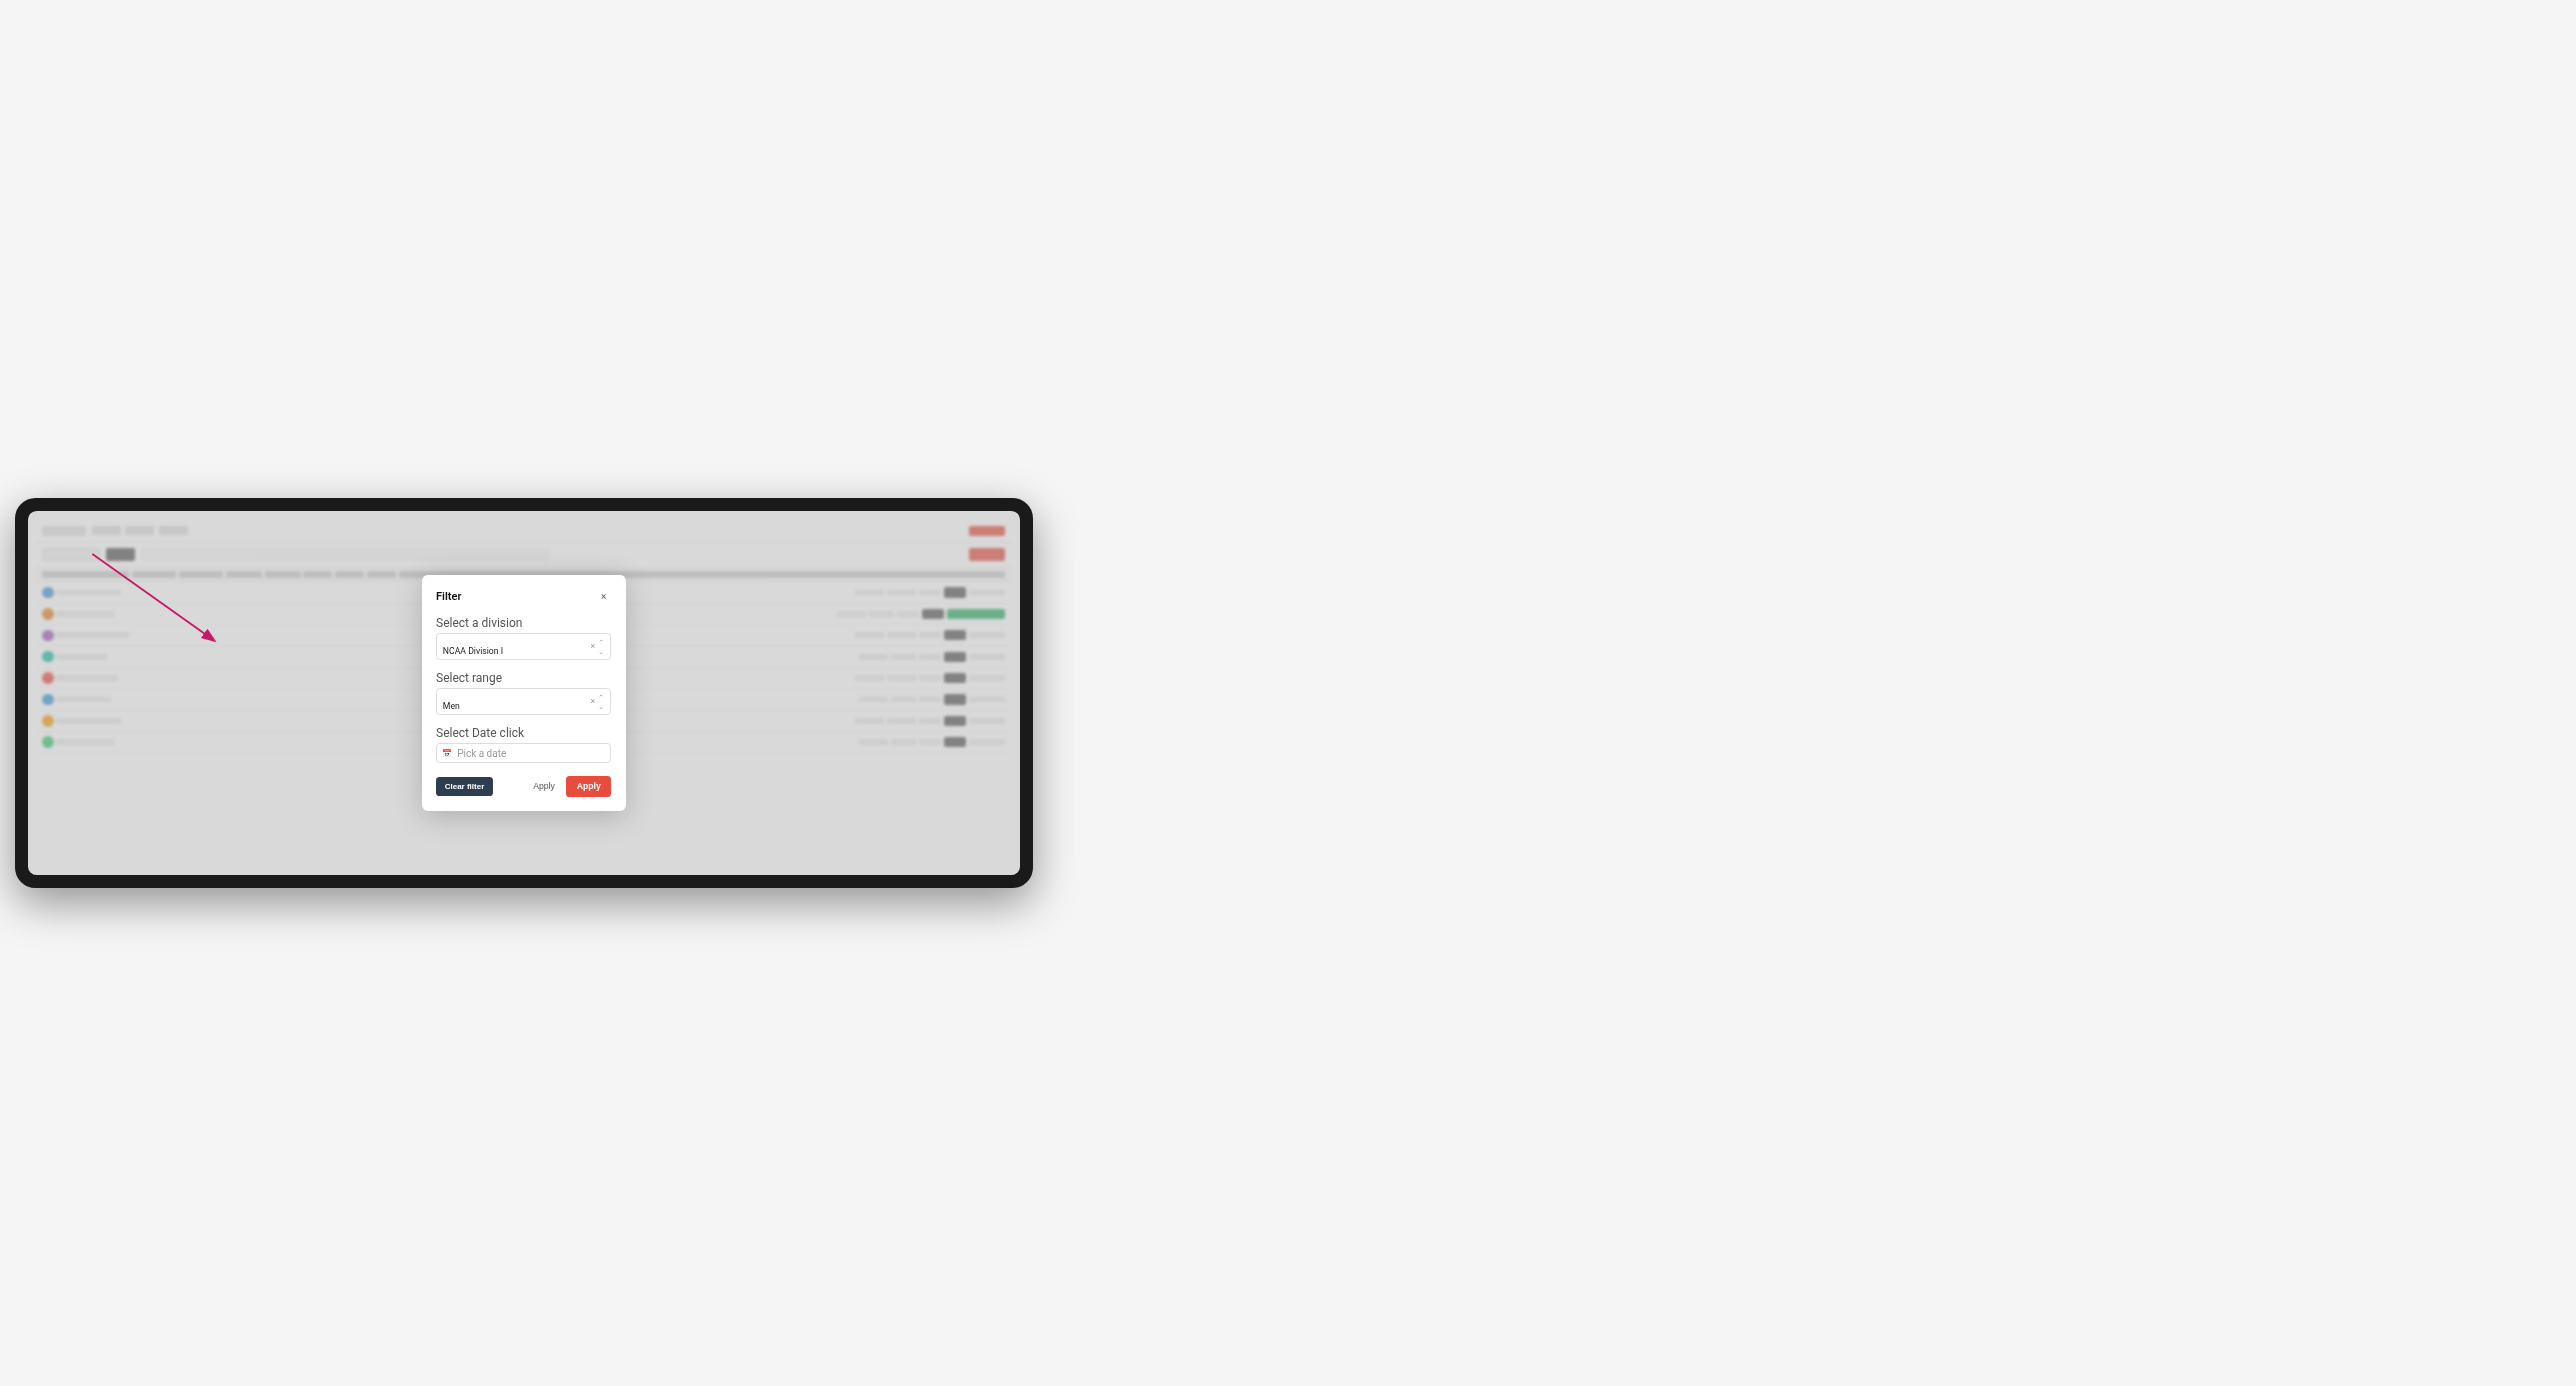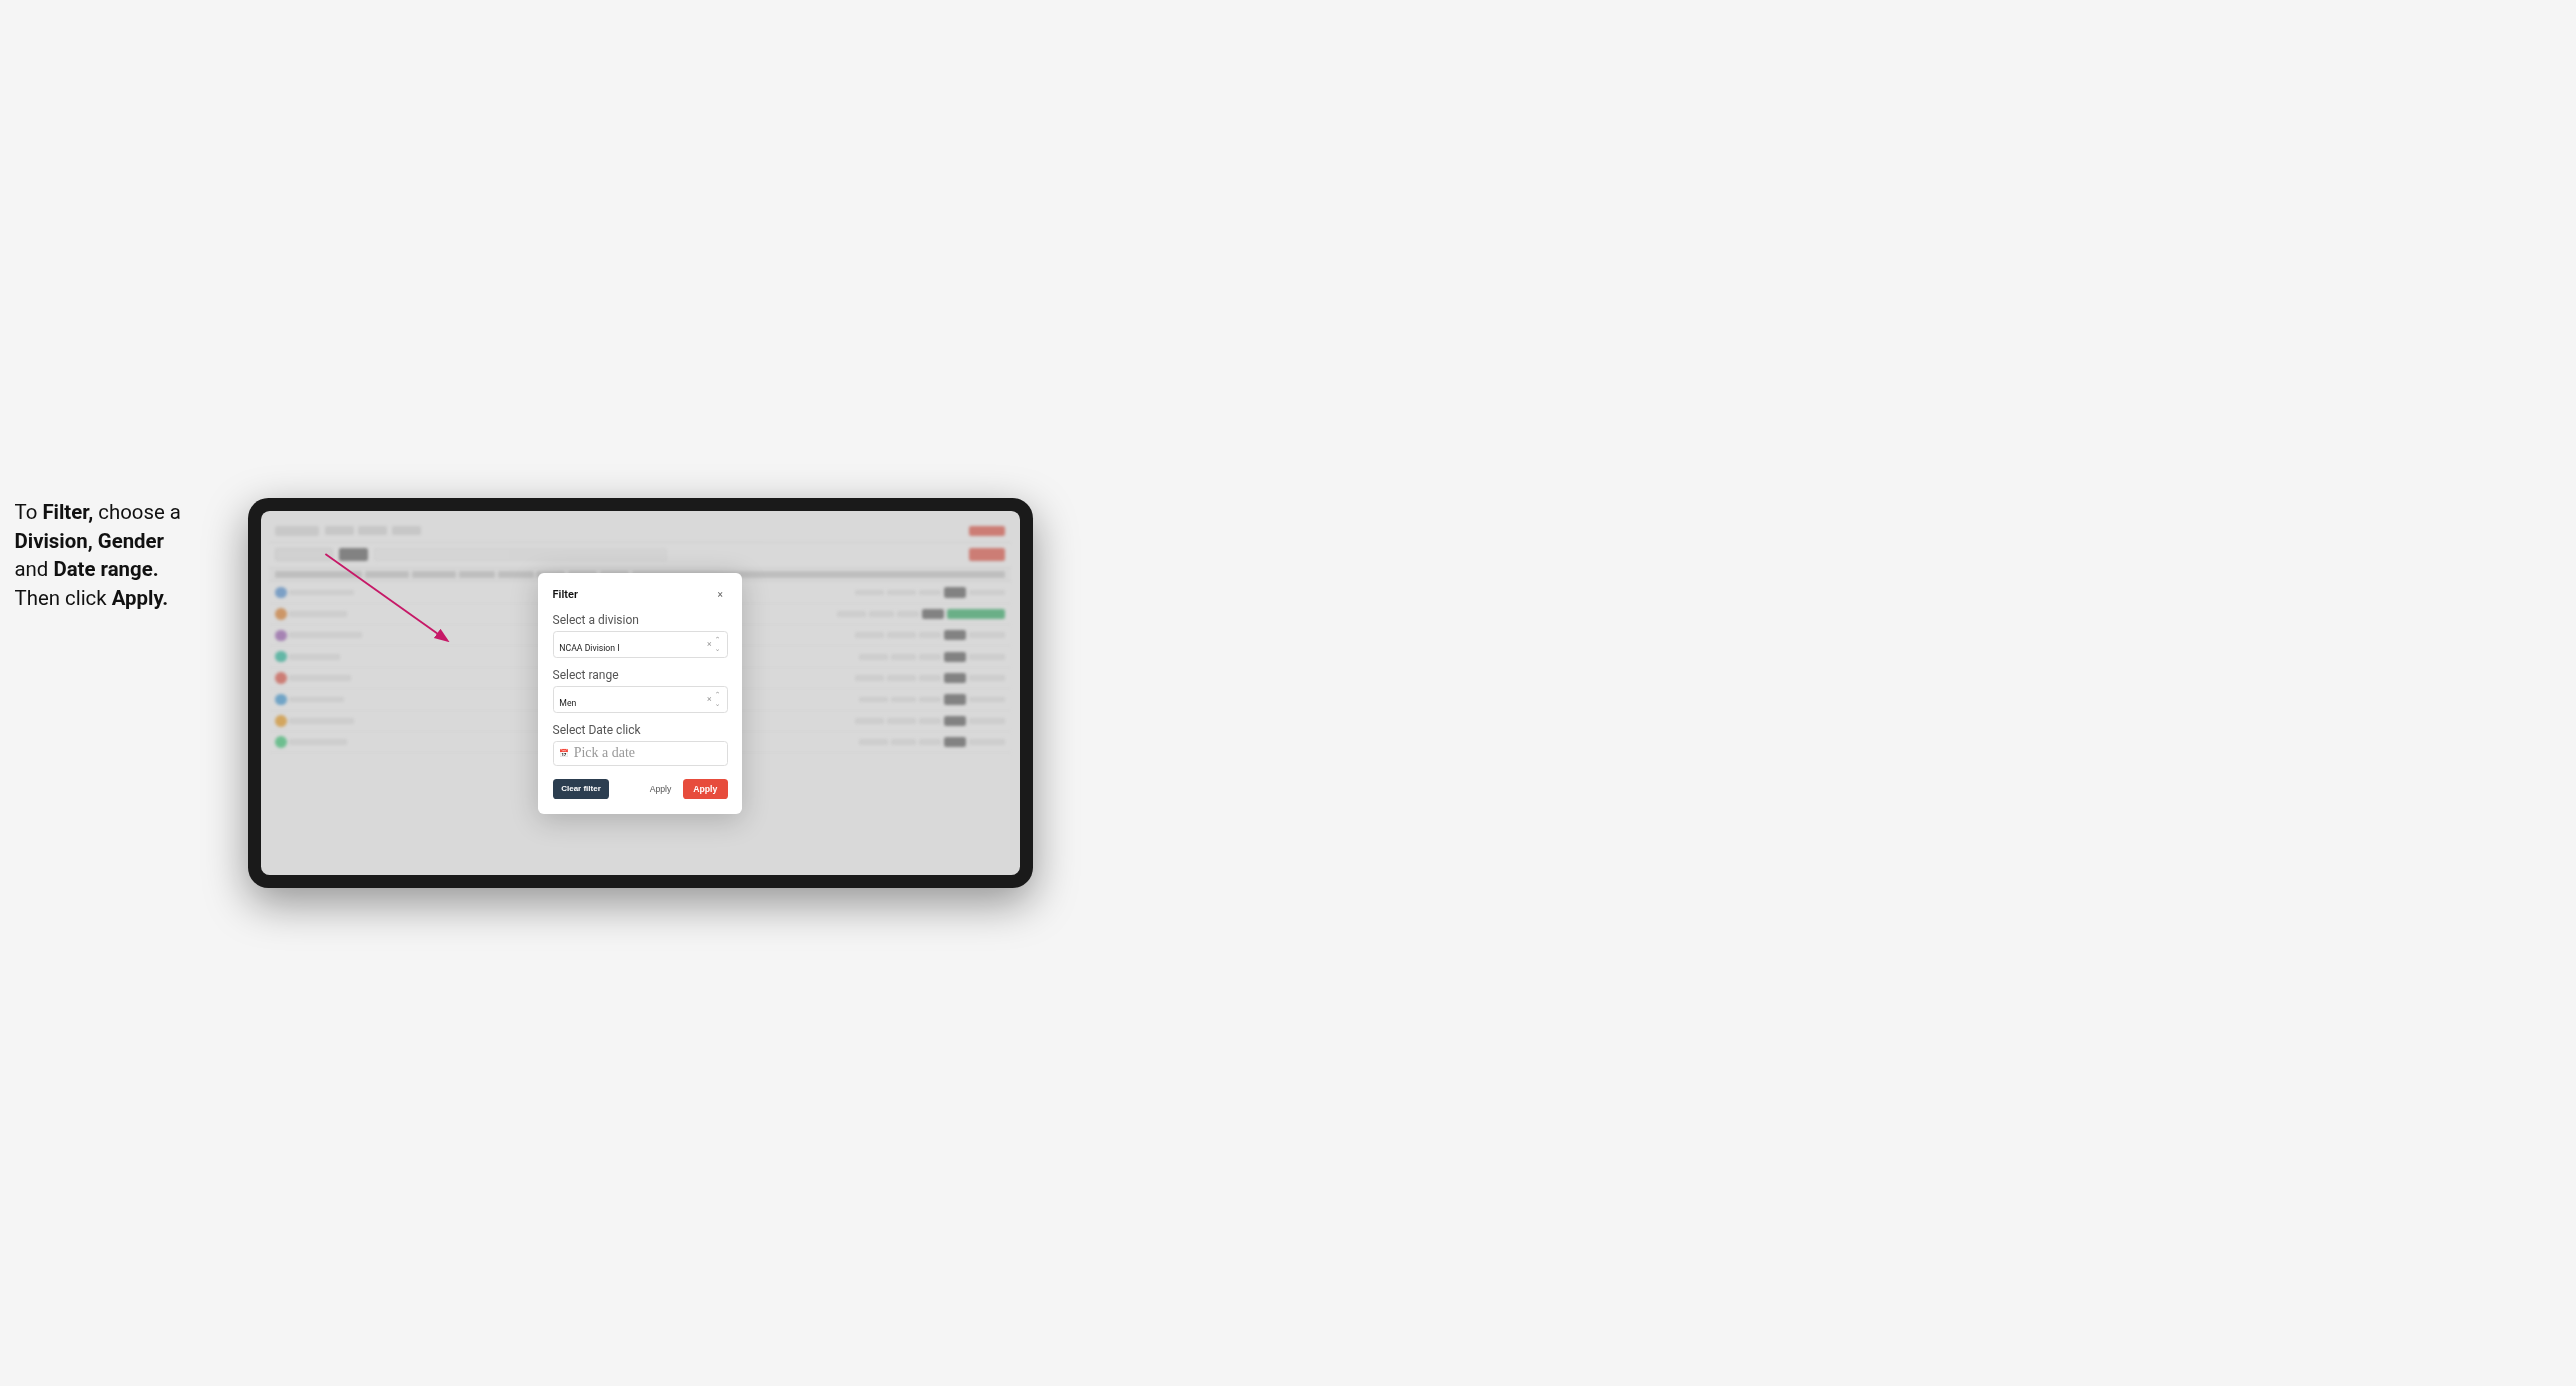--- a/index.html
+++ b/index.html
@@ -284,23 +284,22 @@
       align-items: center;
       gap: 4.4px;
     }
 
     .date-icon {
       color: #999;
       font-size: 8px;
     }
 
     .date-placeholder {
-      font-size: 14px;
+      font-size: 10px;
       color: #999;
-      font-family: Liberation Serif, serif;
     }
 
     .modal-footer {
       display: flex;
       align-items: center;
       justify-content: space-between;
       margin-top: 13px;
     }
 
     .btn-clear-filter {
@@ -342,26 +341,20 @@
       width: 233px;
       height: 131px;
       pointer-events: none;
     }
   </style>
 </head>
 <body>
 
 <div class="page-wrapper">
 
-  <div class="instruction-text">
-    <span>To <strong>Filter,</strong> choose a</span><br>
-    <strong>Division, Gender</strong><br>
-    <span>and <strong>Date range.</strong></span><br>
-    <span>Then click <strong>Apply.</strong></span>
-  </div>
 
   <div class="tablet-container">
     <div class="tablet-screen">
 
       <div class="app-bg">
 
         <div class="app-header">
           <div class="app-header-logo"></div>
           <div class="app-header-nav">
             <div class="app-header-nav-item"></div>

